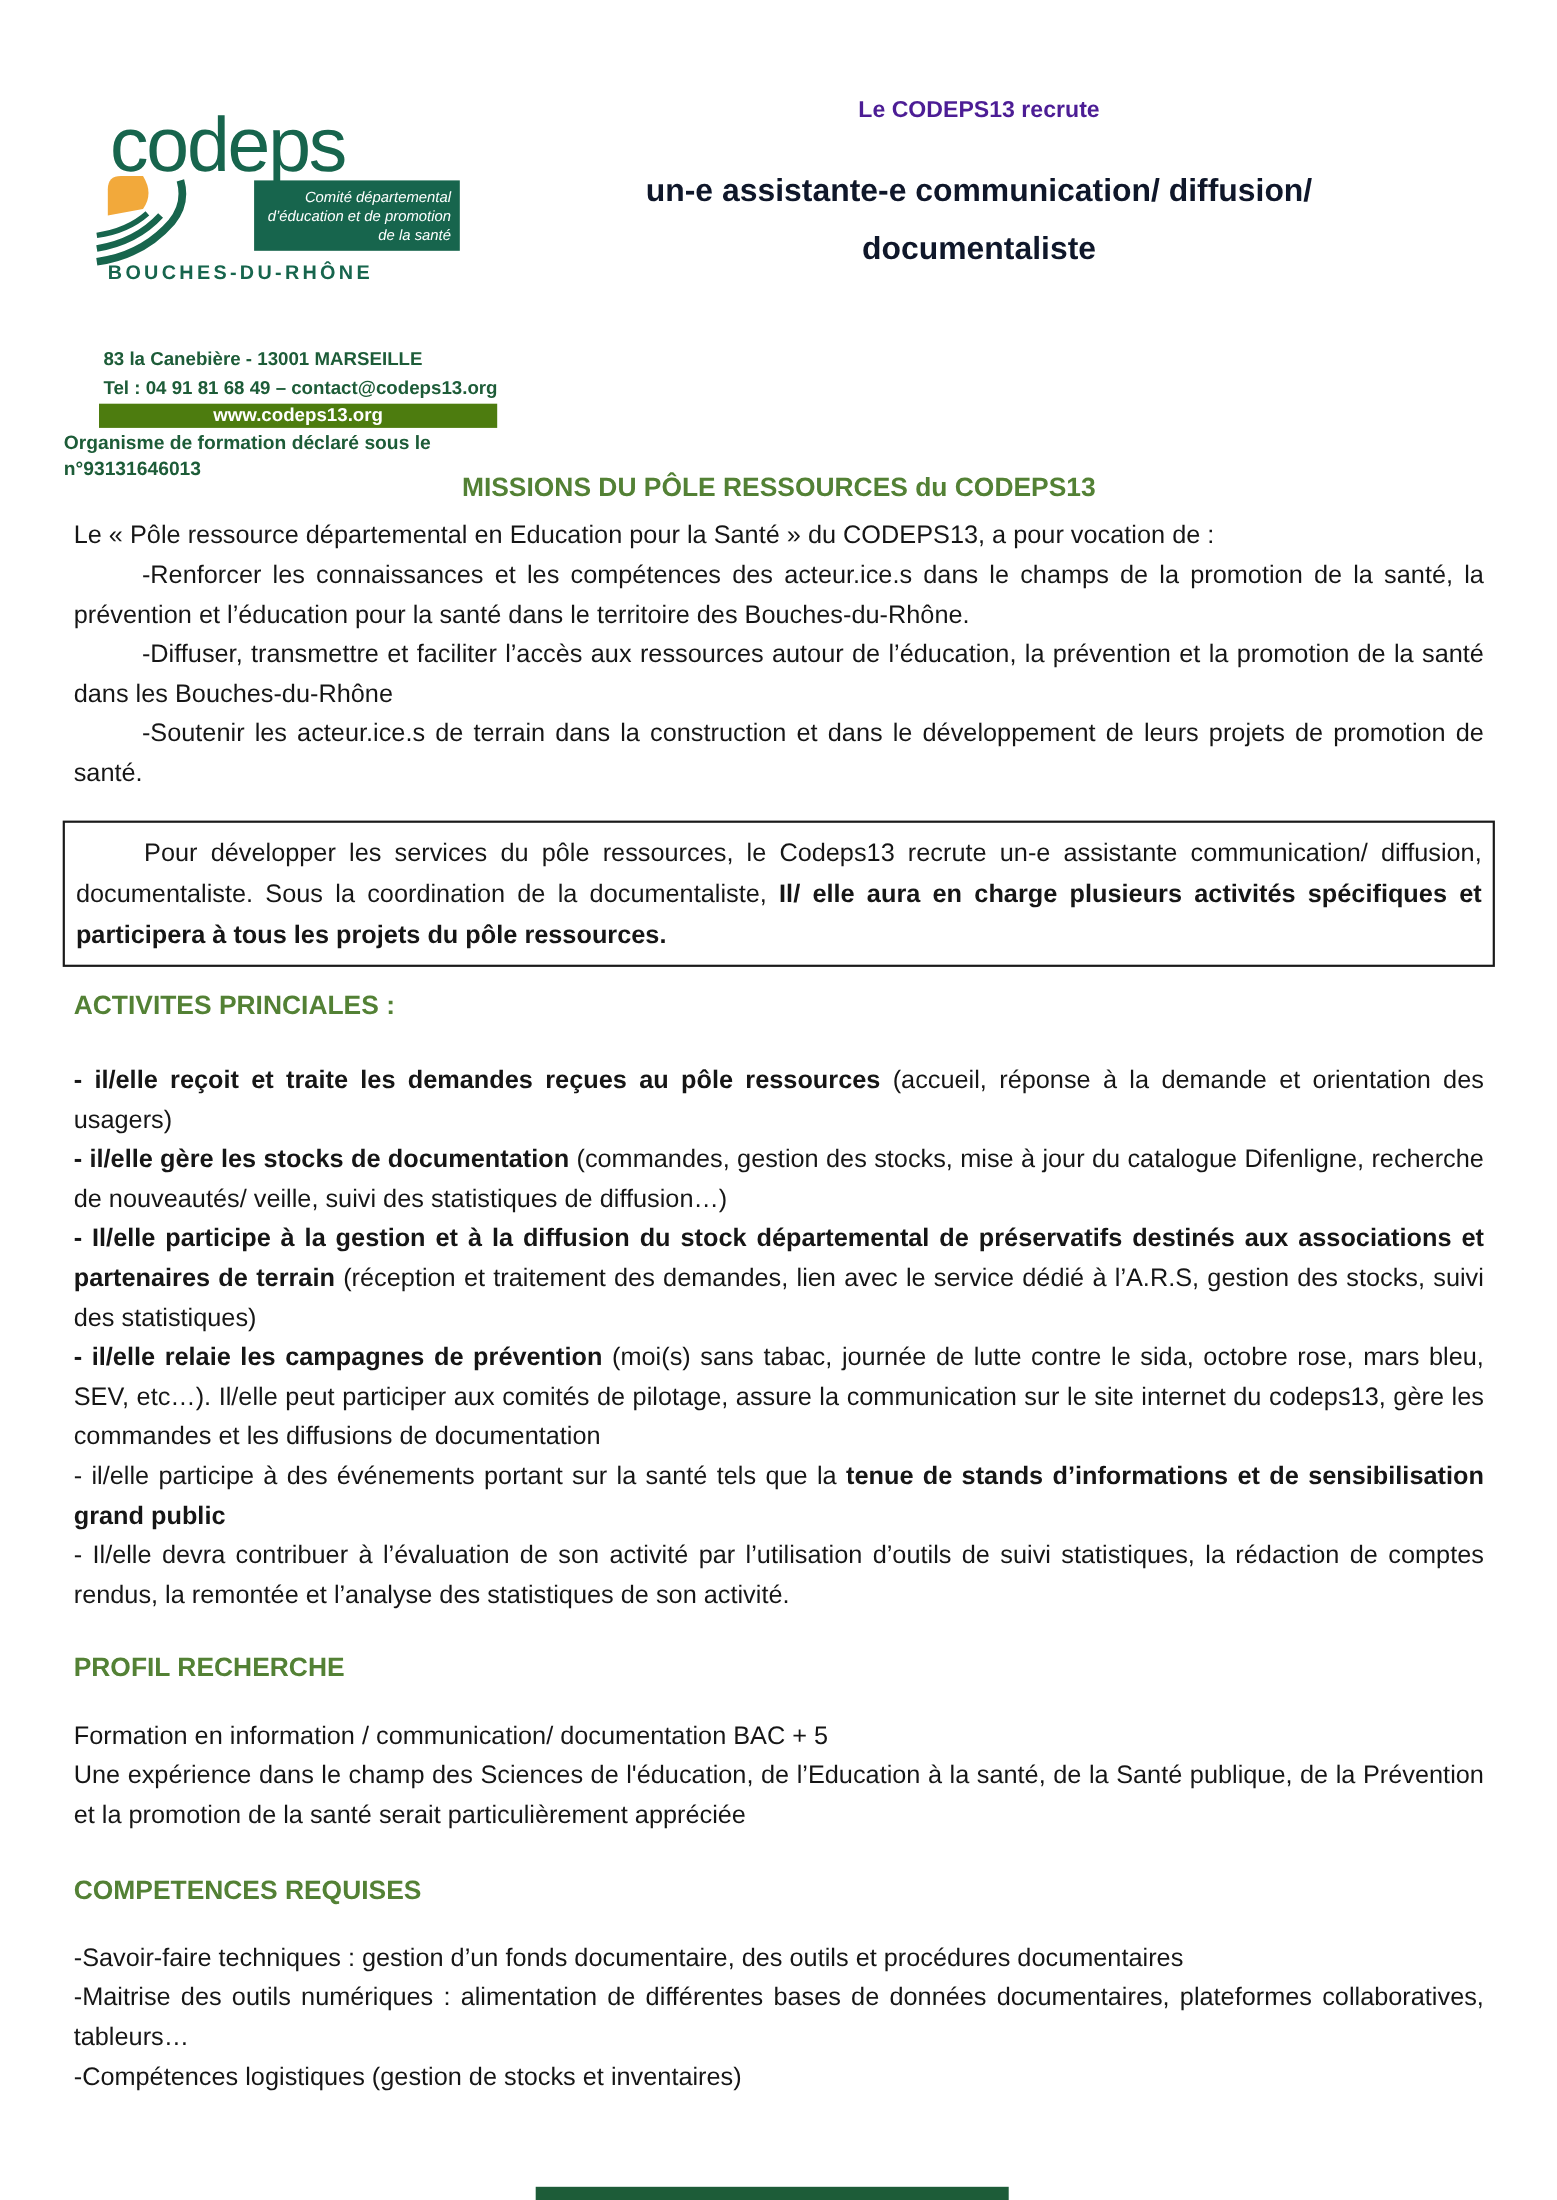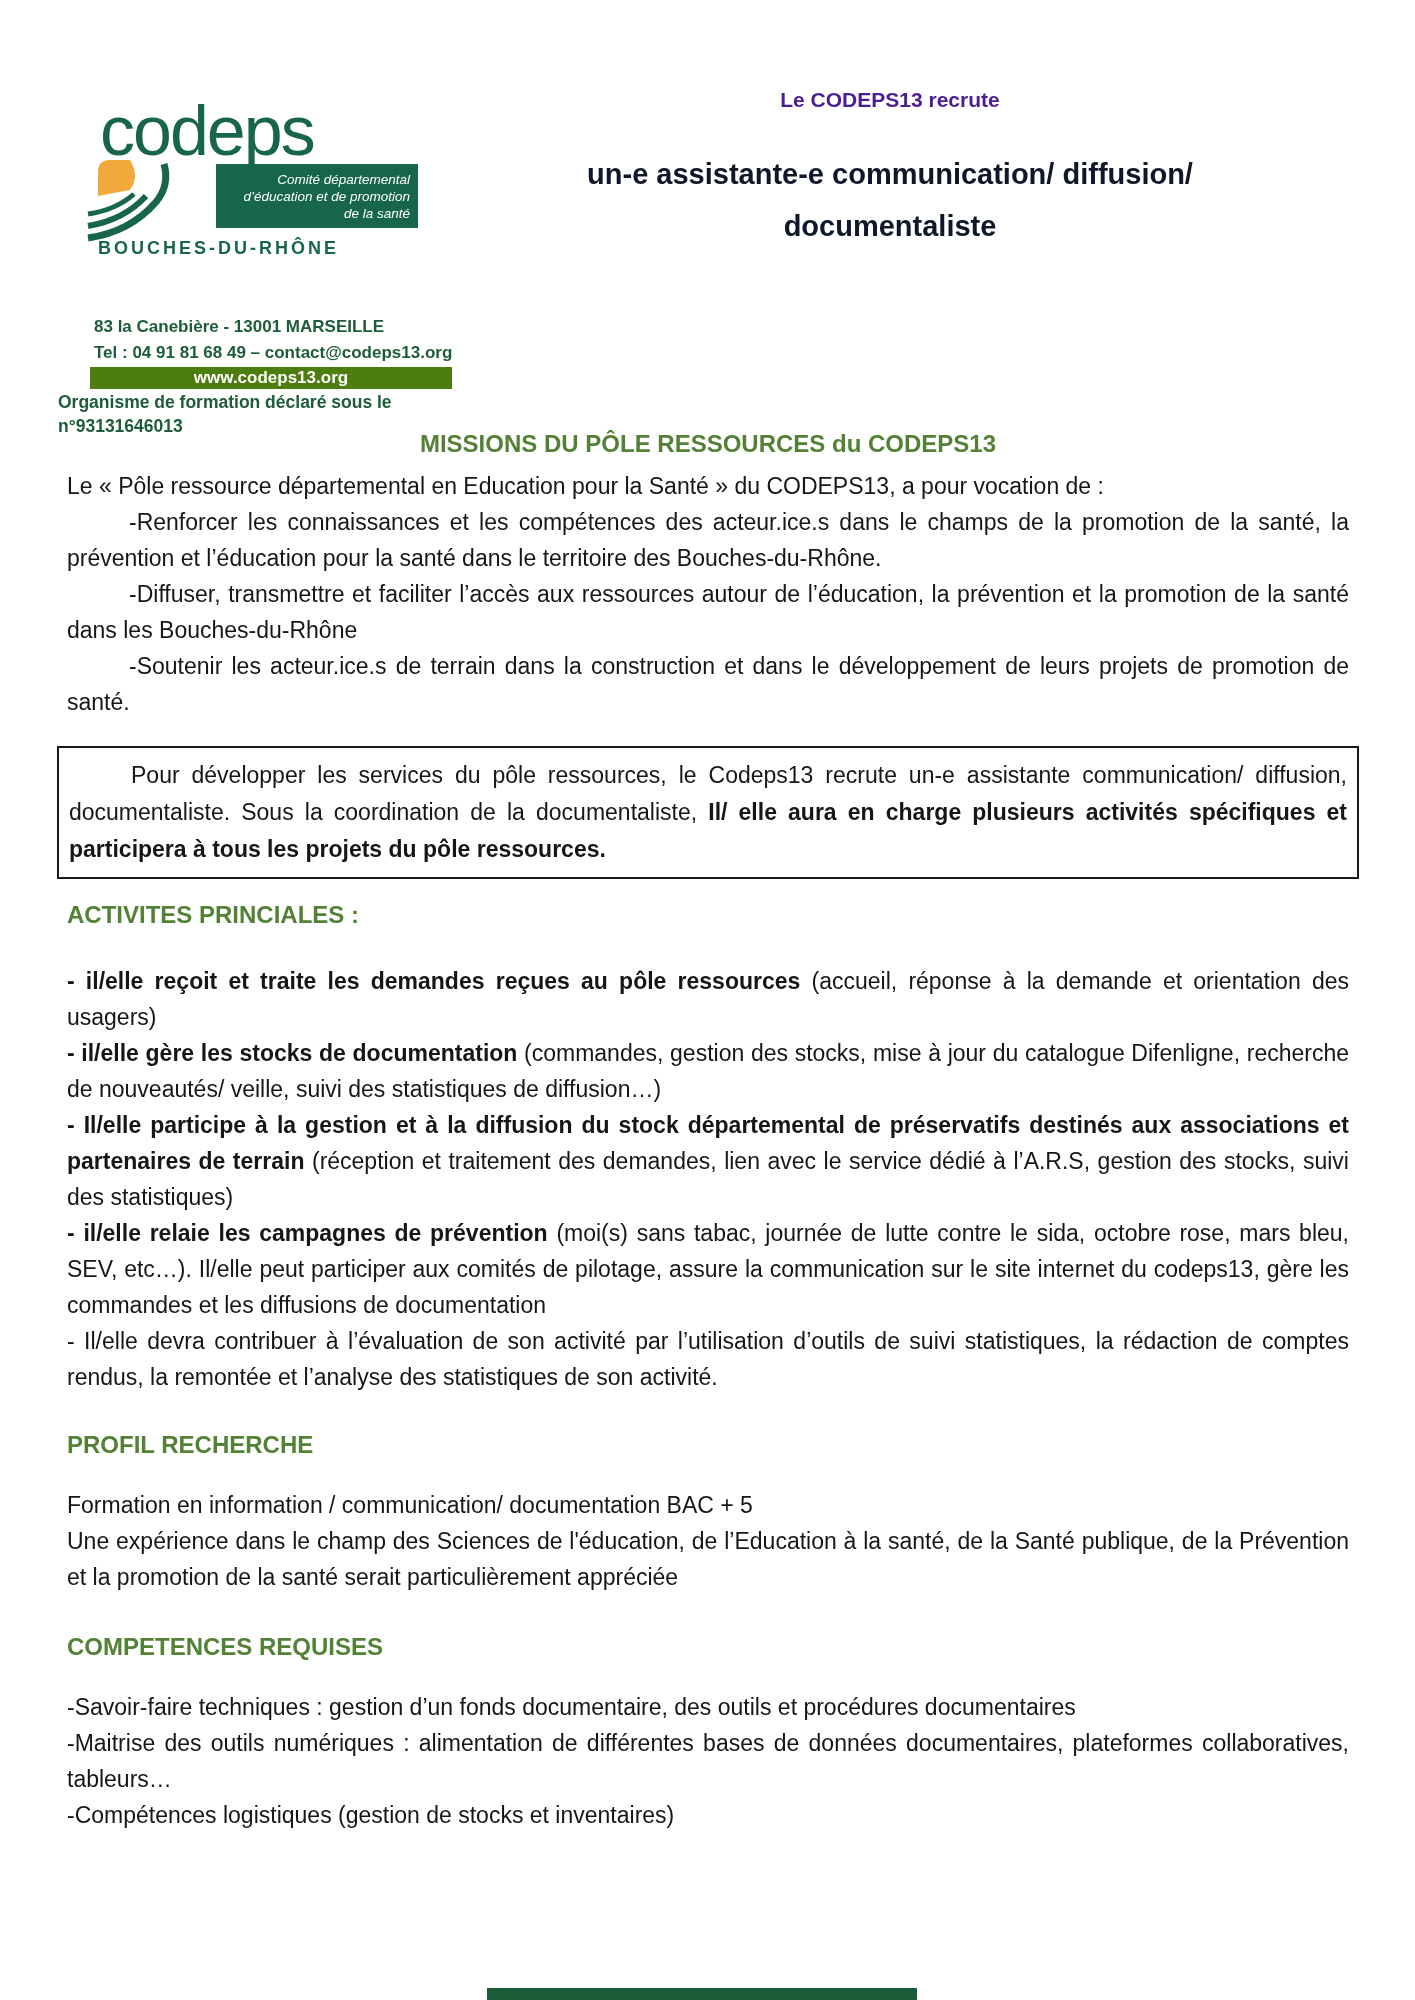--- a/index.html
+++ b/index.html
@@ -20,21 +20,21 @@
   }
 
   
   .logo { position:absolute; left:96px; top:96px; width:330px; }
   .logo-wordmark {
     font-size:70px; line-height:70px; letter-spacing:-2px;
     color:#17654d; font-weight:normal; padding-left:4px;
   }
   .logo-row { position:relative; height:68px; margin-top:-4px; }
   .logo-box {
-    position:absolute; right:8px; top:2px; width:202px; height:64px;
+    position:absolute; right:8px; top:2px; width:187px; height:64px;
     background:#17654d; color:#fff; font-style:italic;
     font-size:13.5px; line-height:17px; text-align:right;
     padding:7px 8px 0 0;
   }
   .logo-swoosh { position:absolute; left:-12px; top:-12px; width:120px; height:92px; }
   .logo-dept {
     margin-top:8px; font-size:18px; font-weight:bold; letter-spacing:3px;
     color:#17654d; white-space:nowrap; padding-left:2px;
   }
 
@@ -119,20 +119,21 @@
     <div class="highlight-box">
       <p><span>Pour développer les services du pôle ressources, le Codeps13 recrute un-e assistante communication/ diffusion, documentaliste. Sous la coordination de la documentaliste, </span><b>Il/ elle aura en charge plusieurs activités spécifiques et participera à tous les projets du pôle ressources.</b></p>
     </div>
 
     <h3 class="h-green h-activities">ACTIVITES PRINCIALES :</h3>
     <div class="activities-group">
       <p class="body"><b>- il/elle reçoit et traite les demandes reçues au pôle ressources </b><span>(accueil, réponse à la demande et orientation des usagers)</span></p>
       <p class="body"><b>- il/elle gère les stocks de documentation </b><span>(commandes, gestion des stocks, mise à jour du catalogue Difenligne, recherche de nouveautés/ veille, suivi des statistiques de diffusion…)</span></p>
       <p class="body"><b>- Il/elle participe à la gestion et à la diffusion du stock départemental de préservatifs destinés aux associations et partenaires de terrain </b><span>(réception et traitement des demandes, lien avec le service dédié à l’A.R.S, gestion des stocks, suivi des statistiques)</span></p>
       <p class="body"><b>- il/elle relaie les campagnes de prévention </b><span>(moi(s) sans tabac, journée de lutte contre le sida, octobre rose, mars bleu, SEV, etc…). Il/elle peut participer aux comités de pilotage, assure la communication sur le site internet du codeps13, gère les commandes et les diffusions de documentation</span></p>
+      <p class="body"><span>- il/elle participe à des événements portant sur la santé tels que la </span><b>tenue de stands d’informations et de sensibilisation grand public</b></p>
       <p class="body"><span>- Il/elle devra contribuer à l’évaluation de son activité par l’utilisation d’outils de suivi statistiques, la rédaction de comptes rendus, la remontée et l’analyse des statistiques de son activité.</span></p>
     </div>
 
     <h3 class="h-green h-profile">PROFIL RECHERCHE</h3>
     <div class="profile-group">
       <p class="body">Formation en information / communication/ documentation BAC + 5</p>
       <p class="body">Une expérience dans le champ des Sciences de l'éducation, de l’Education à la santé, de la Santé publique, de la Prévention et la promotion de la santé serait particulièrement appréciée</p>
     </div>
 
     <h3 class="h-green h-skills">COMPETENCES REQUISES</h3>

